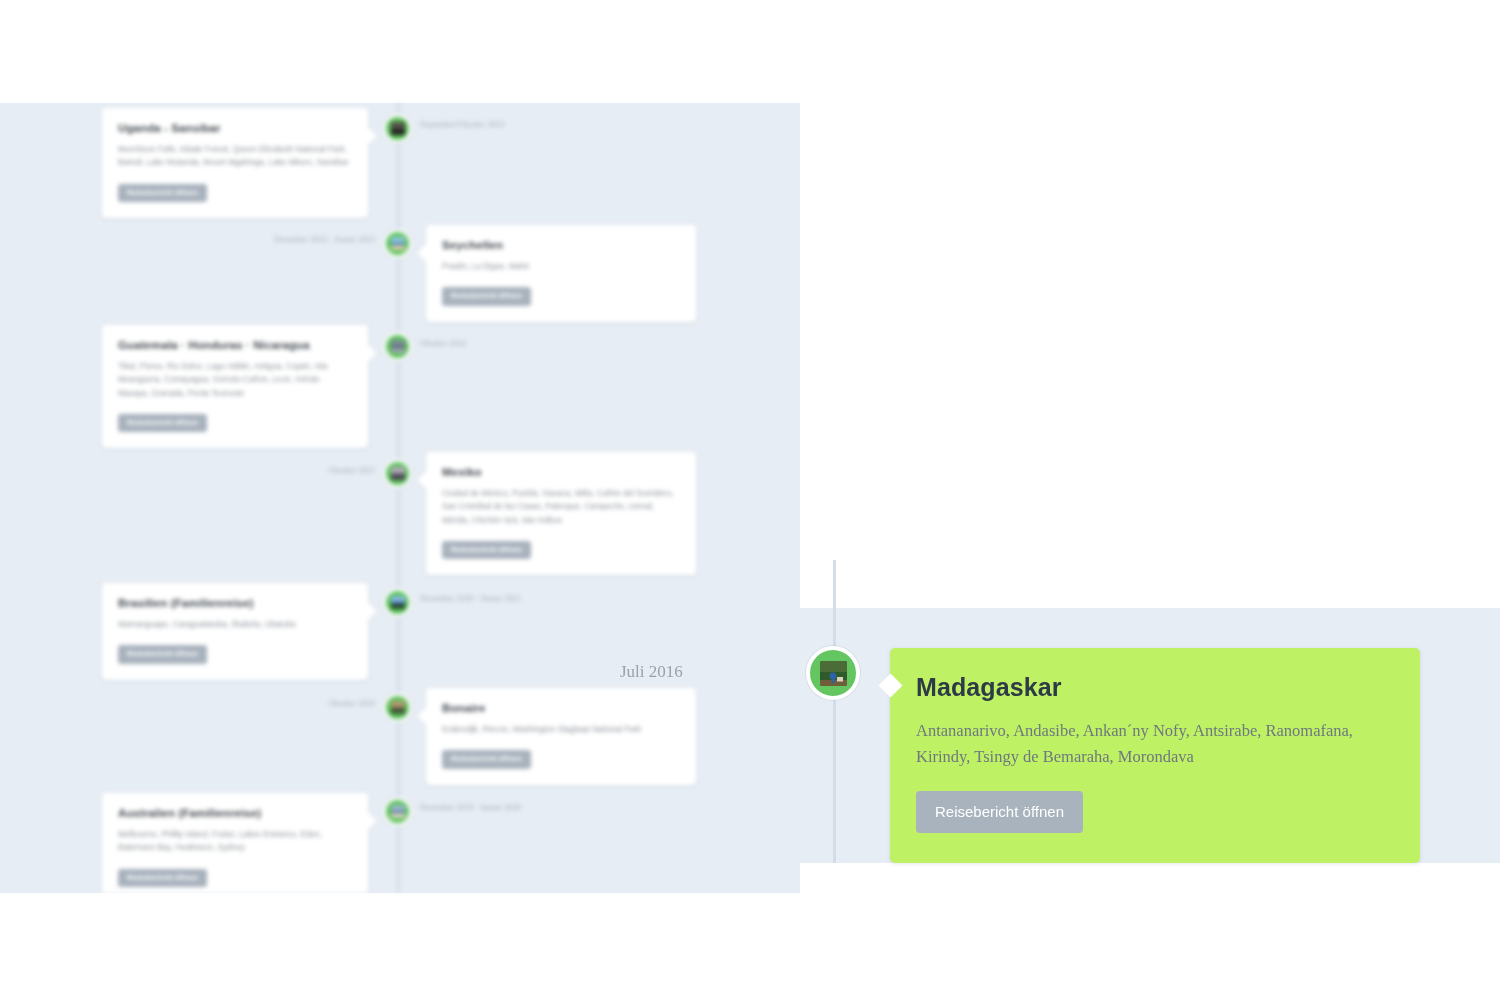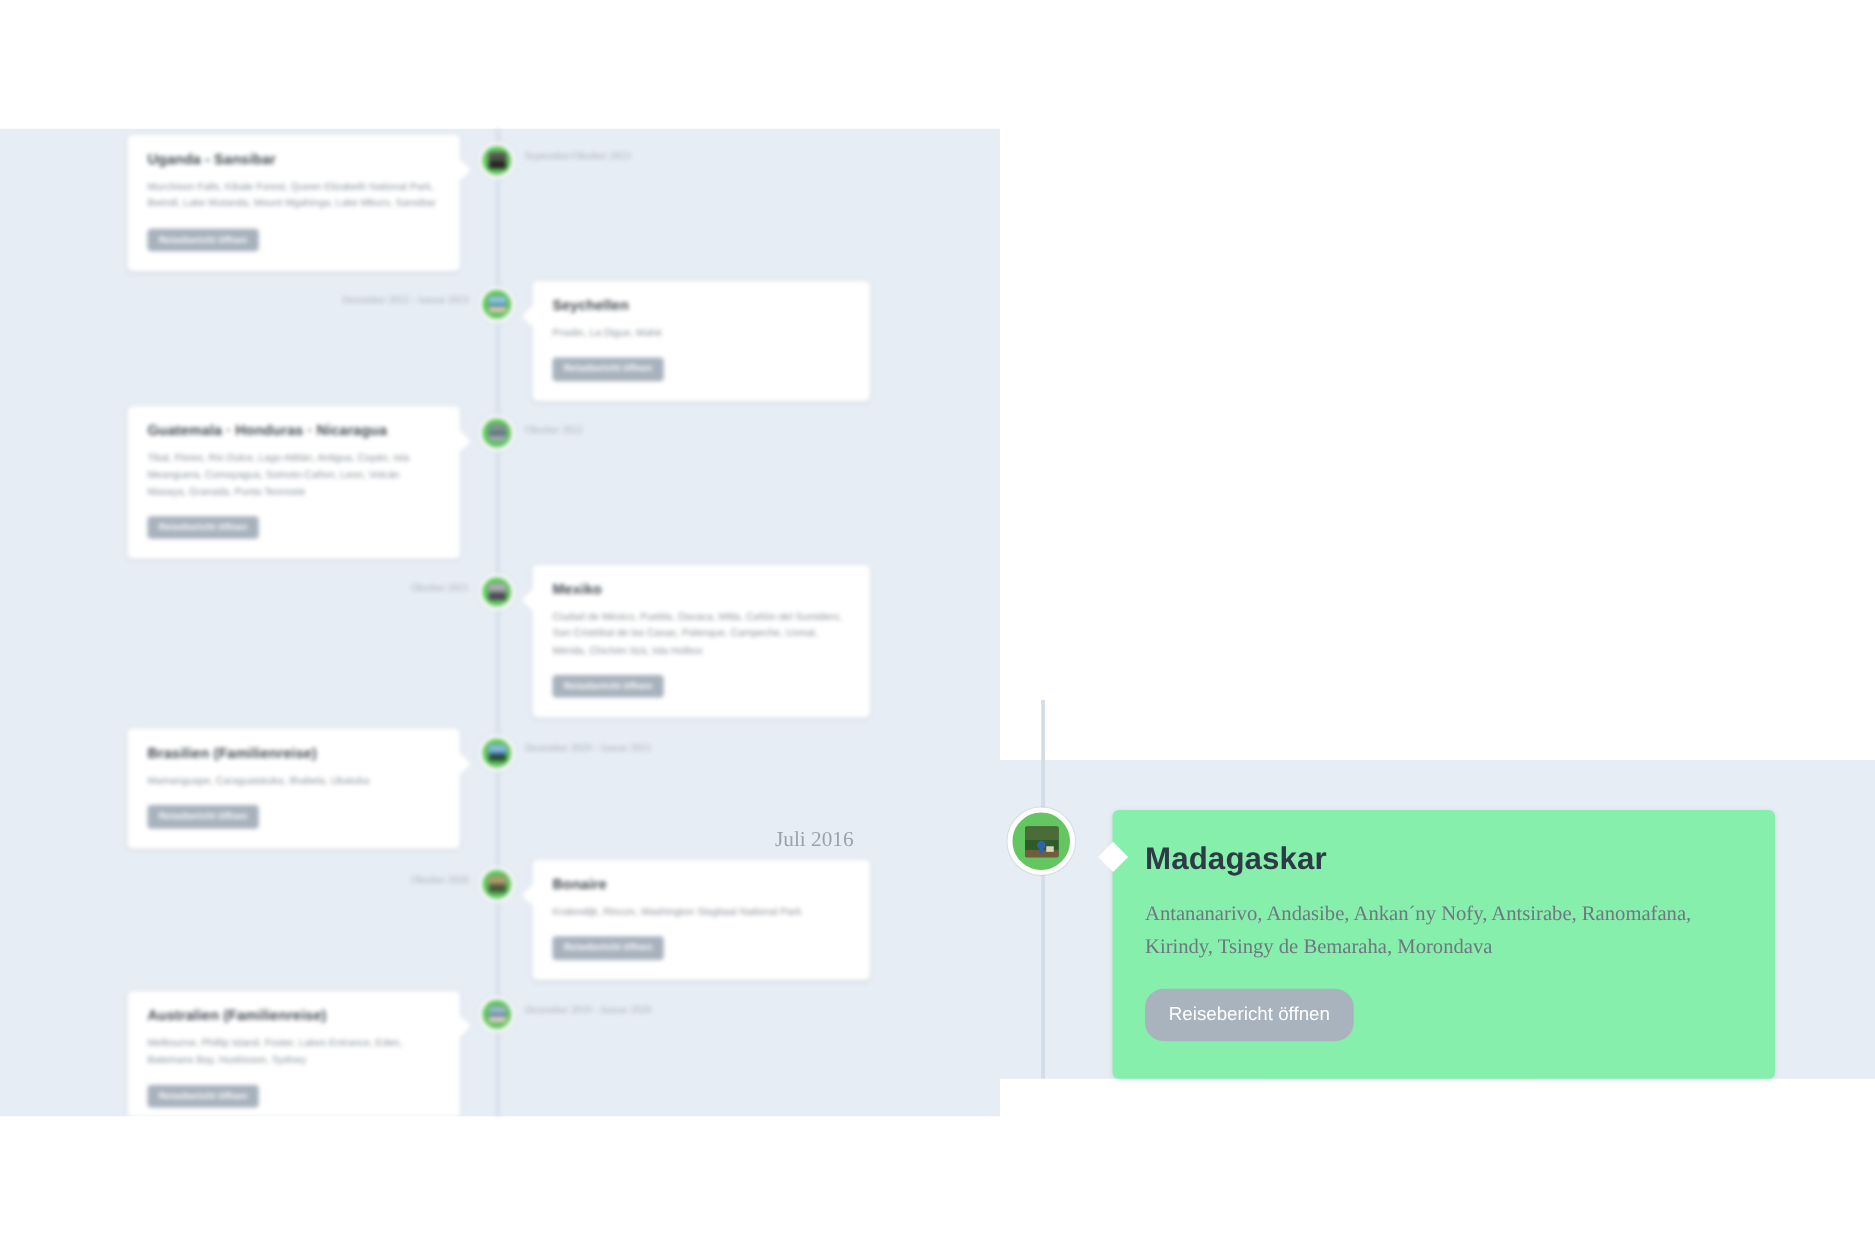--- a/index.html
+++ b/index.html
@@ -53,31 +53,31 @@
   #fg-dot{position:absolute;left:806px;top:646px;width:54px;height:54px;
      border-radius:50%;background:#63c660;border:4px solid #fff;box-sizing:border-box;
      display:flex;align-items:center;justify-content:center;
      box-shadow:0 0 0 1px rgba(150,170,190,.2);}
   #fg-dot .thumb{width:27px;height:25px;border-radius:2px;display:block;}
 
   #fg-date{position:absolute;left:620px;top:662px;width:160px;text-align:left;
      font-family:"Liberation Serif", serif;font-size:17px;color:#9aa2ab;}
 
   #fg-card{position:absolute;left:890px;top:648px;width:530px;
-     background:#86efac;border-radius:5px;box-sizing:border-box;
+     background:#bef264;border-radius:5px;box-sizing:border-box;
      box-shadow:0 1px 4px rgba(40,60,90,.12);
      padding:26px 28px 30px 26px;}
   #fg-card:before{content:"";position:absolute;left:-8px;top:29px;
      width:17px;height:17px;background:#fff;transform:rotate(45deg);}
   #fg-title{font-size:25px;font-weight:700;color:#2e3a46;margin:0 0 16px 0;
      line-height:1.1;letter-spacing:.1px;}
   #fg-places{font-family:"Liberation Serif", serif;font-size:16.5px;color:#6f7780;
      line-height:1.58;margin:16px 0 21px 0;max-width:490px;}
   #fg-btn{display:inline-block;background:#a9b3bd;color:#fff;border:0;
-     border-radius:15px;font-family:inherit;font-size:15px;
+     border-radius:4px;font-family:inherit;font-size:15px;
      padding:13px 19px 14px 19px;line-height:1;}
 </style>
 </head>
 <body>
 
 <div class="panel" id="panel-back"></div>
 
 <div id="timeline-back">
   <div class="axis"></div>
   <div id="rows-host">

